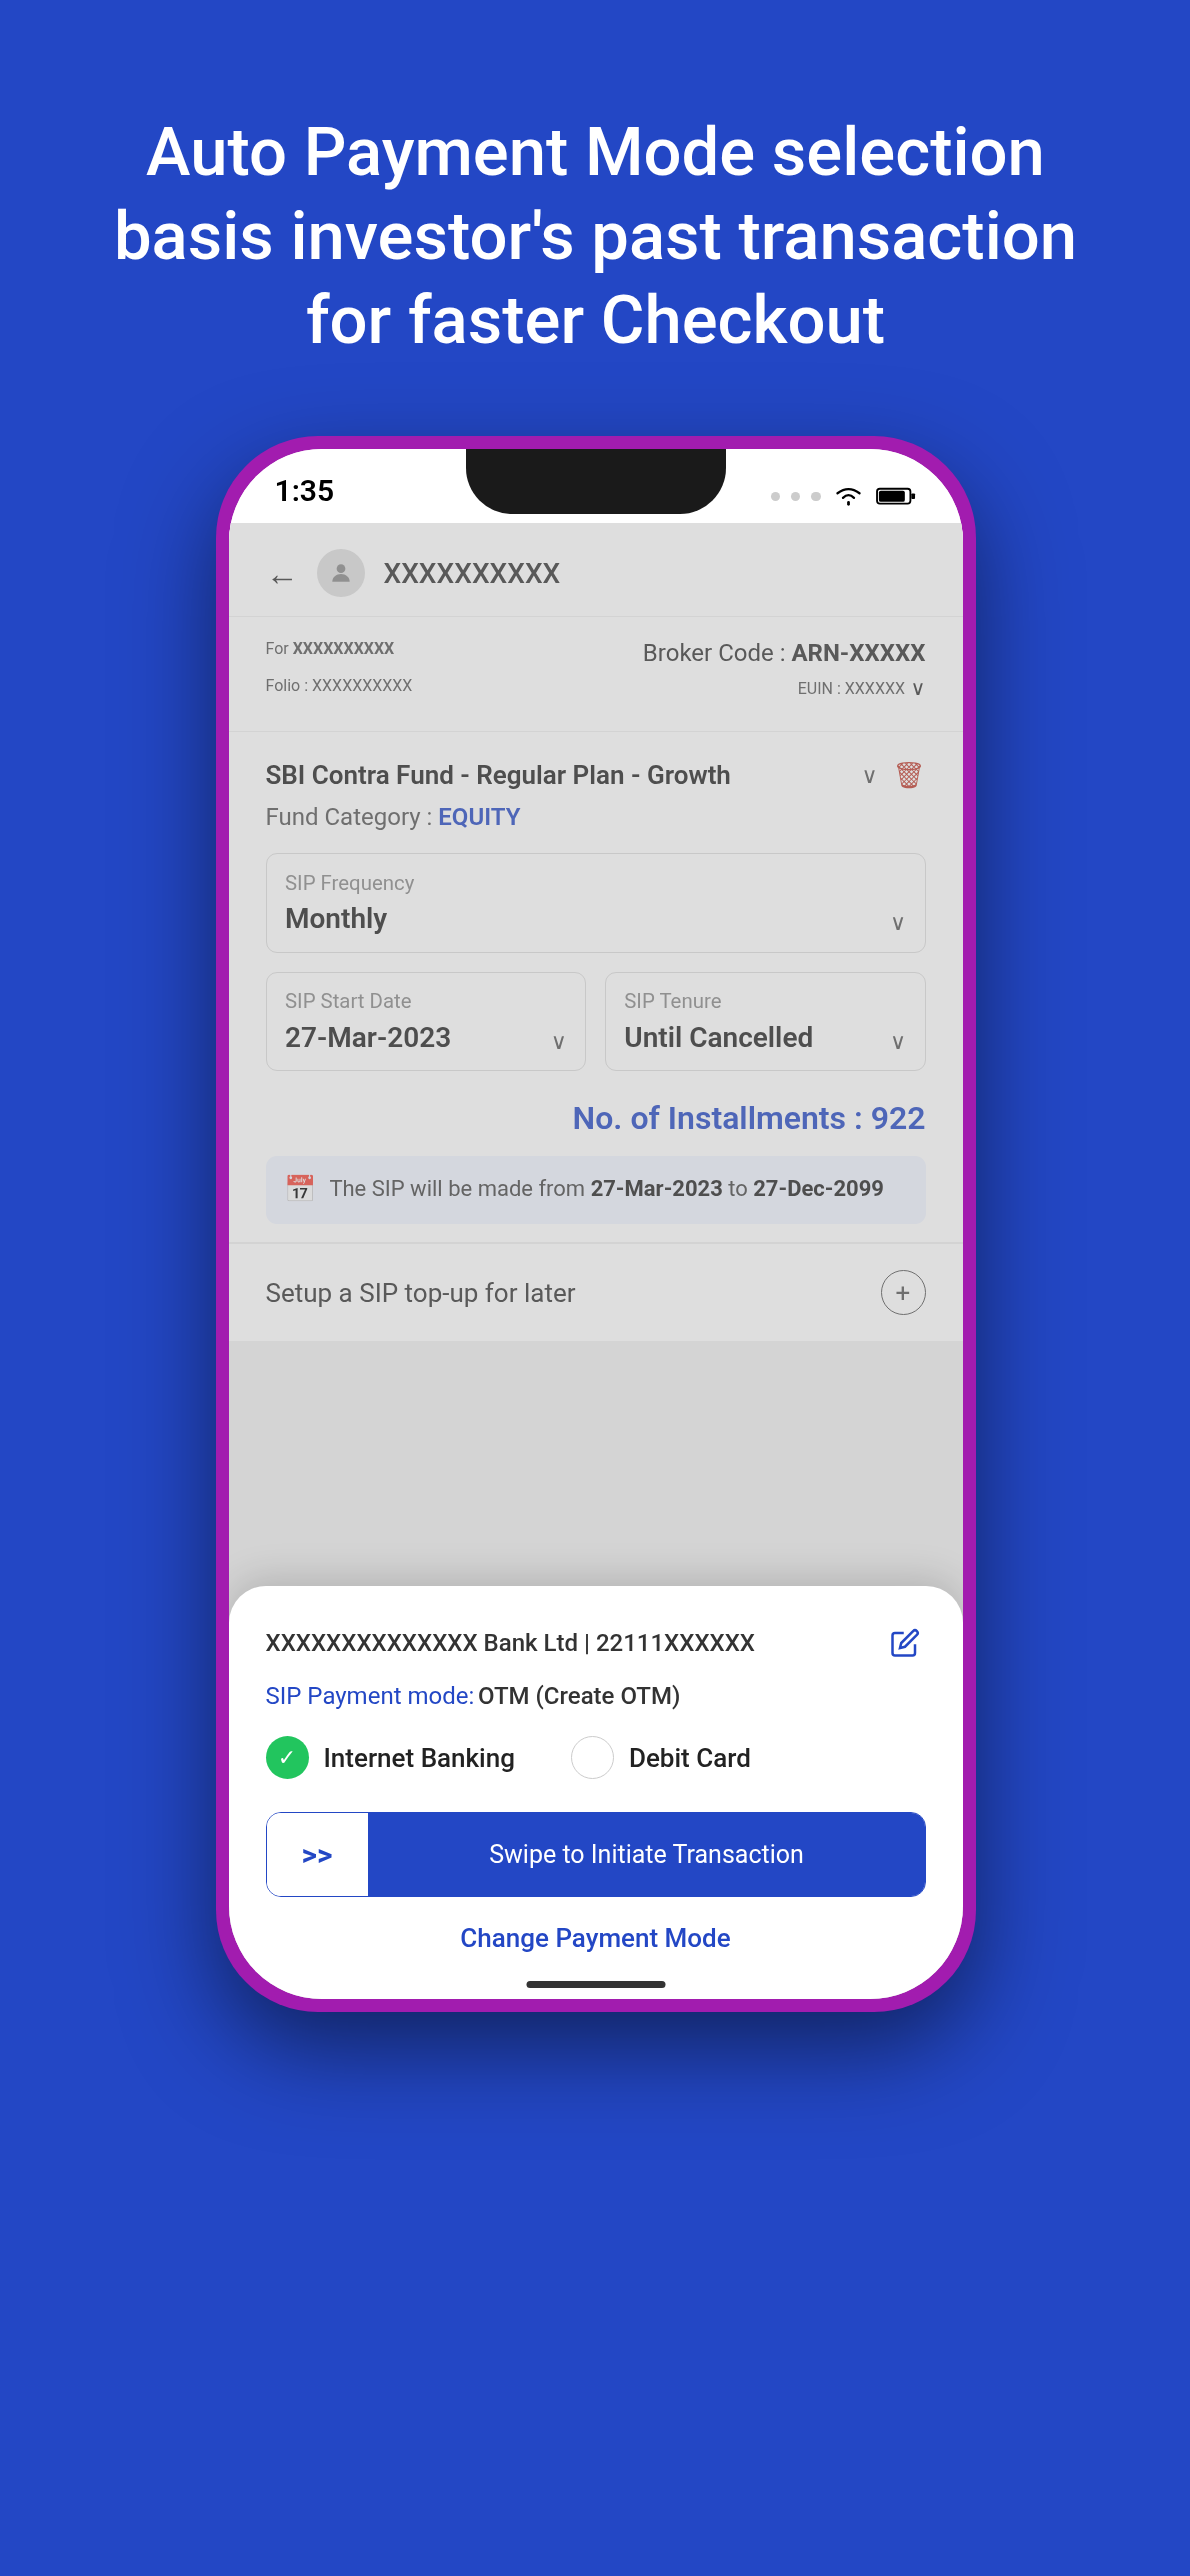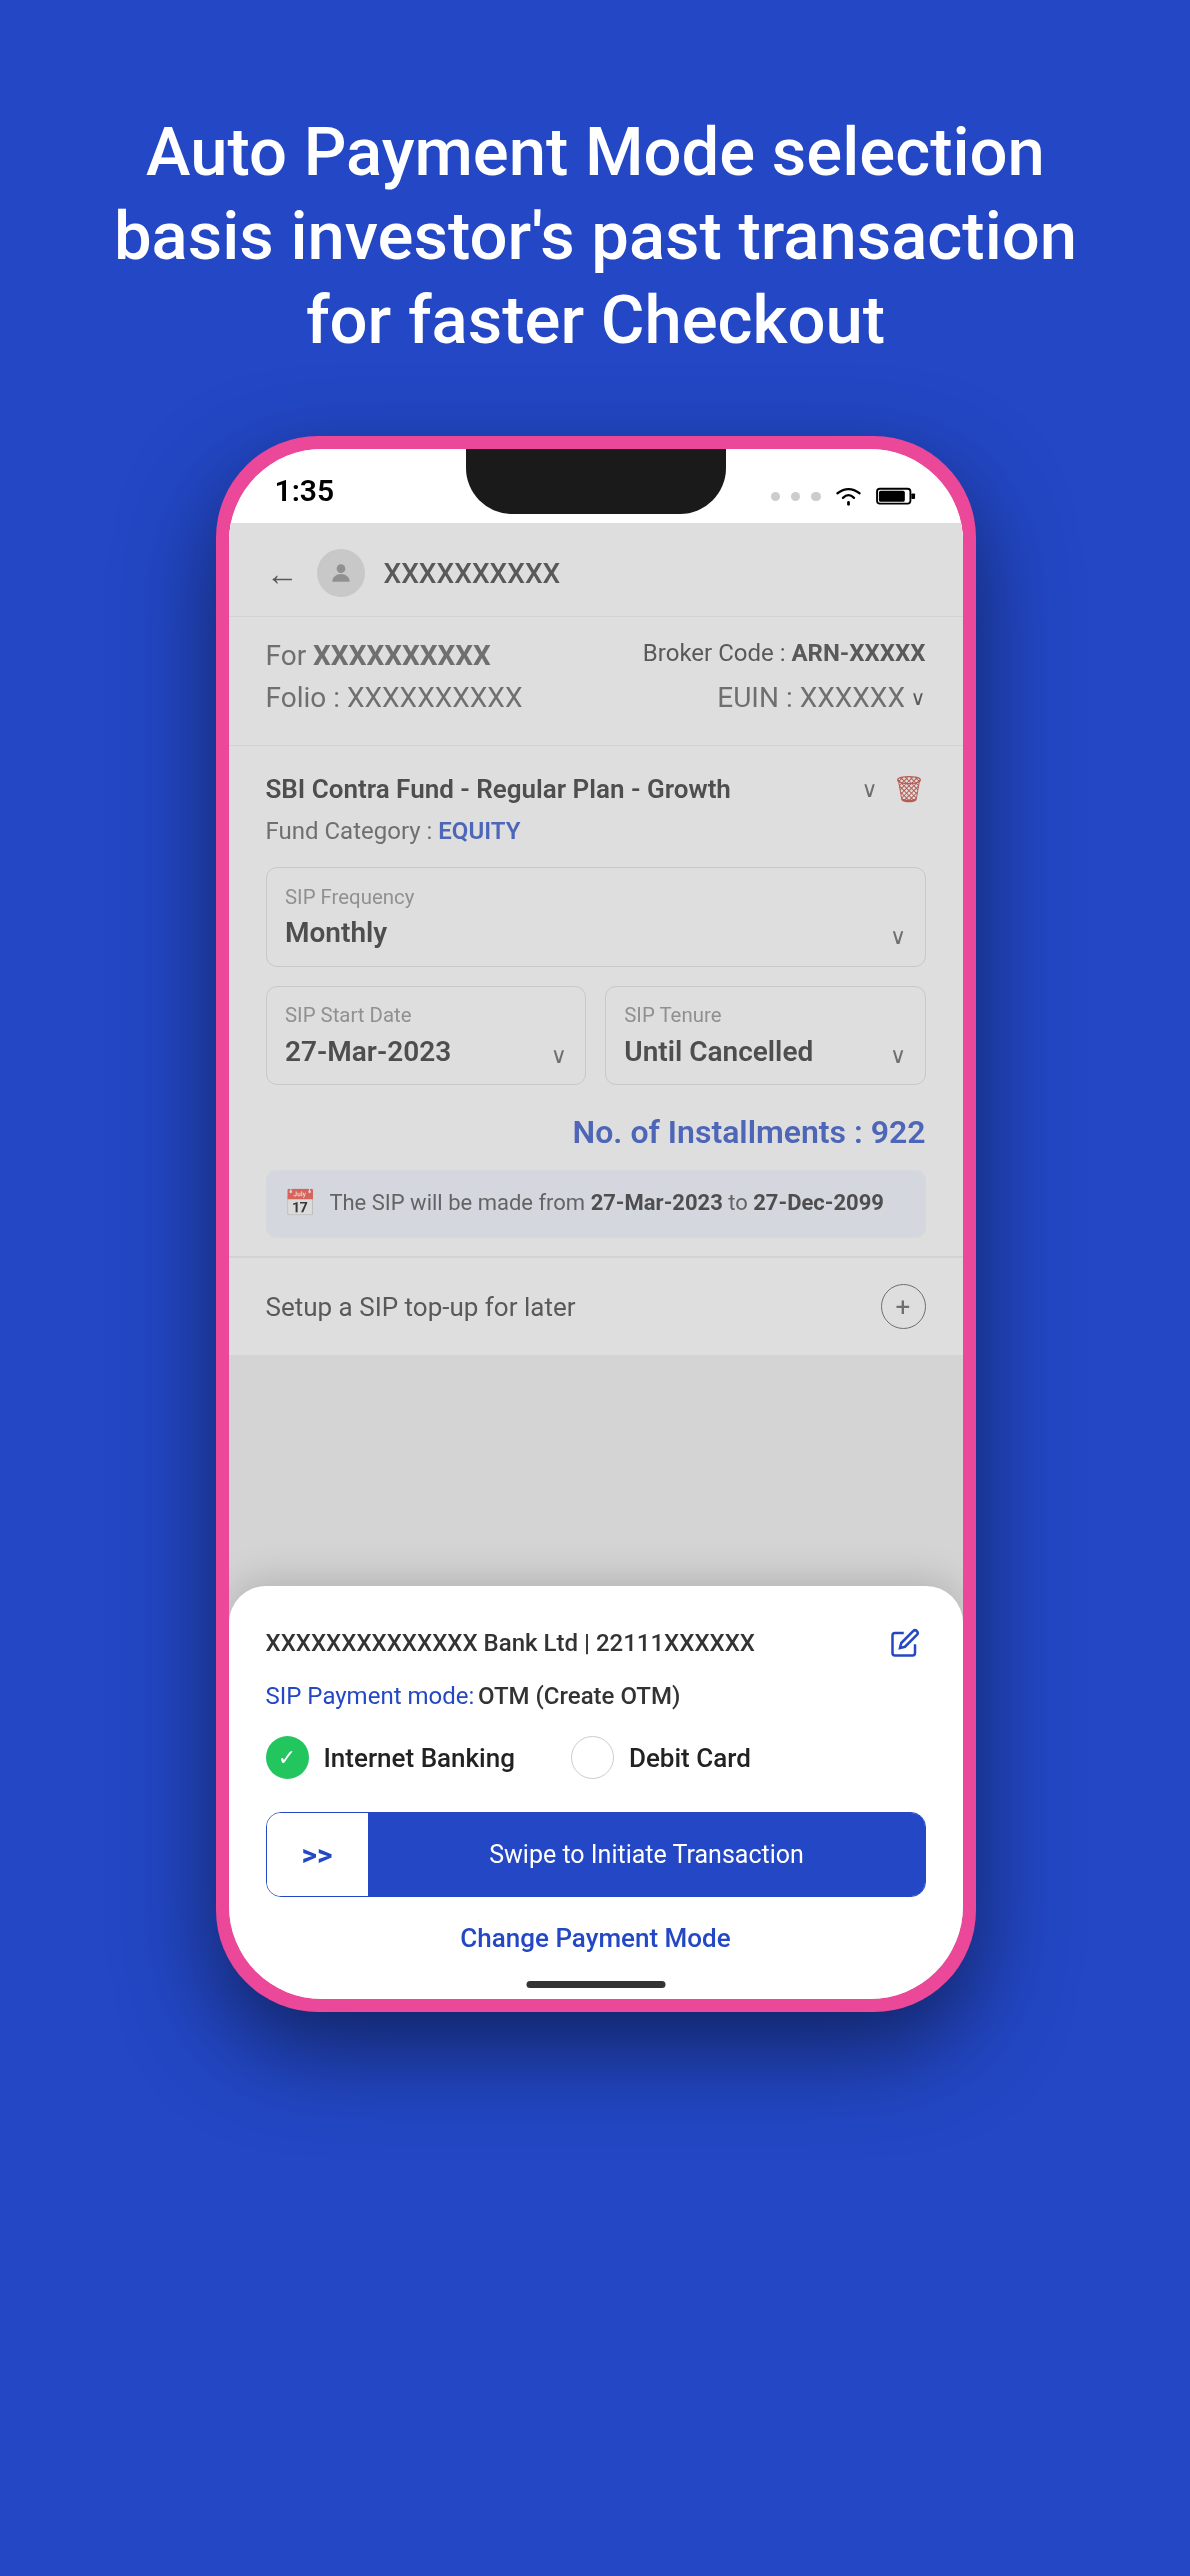--- a/index.html
+++ b/index.html
@@ -26,21 +26,21 @@
 
     
     .phone-wrapper {
       width: 760px;
       position: relative;
     }
 
     .phone-outer {
       width: 760px;
       height: 1576px;
-      background: #ec4899;
+      background: #a21caf;
       border-radius: 102px;
       padding: 13px;
       box-shadow: 0 37px 93px rgba(0,0,0,0.5);
       position: relative;
     }
 
     .phone-inner {
       width: 100%;
       height: 100%;
       background: #f0f0f0;
@@ -136,21 +136,21 @@
       border-bottom: 0.9px solid #eee;
     }
 
     .investor-row {
       display: flex;
       justify-content: space-between;
       margin-bottom: 9.3px;
     }
 
     .investor-label {
-      font-size: 28px;
+      font-size: 16px;
       color: #555;
     }
 
     .broker-code {
       font-size: 24px;
       color: #333;
     }
 
     .euin-section {
       display: flex;

